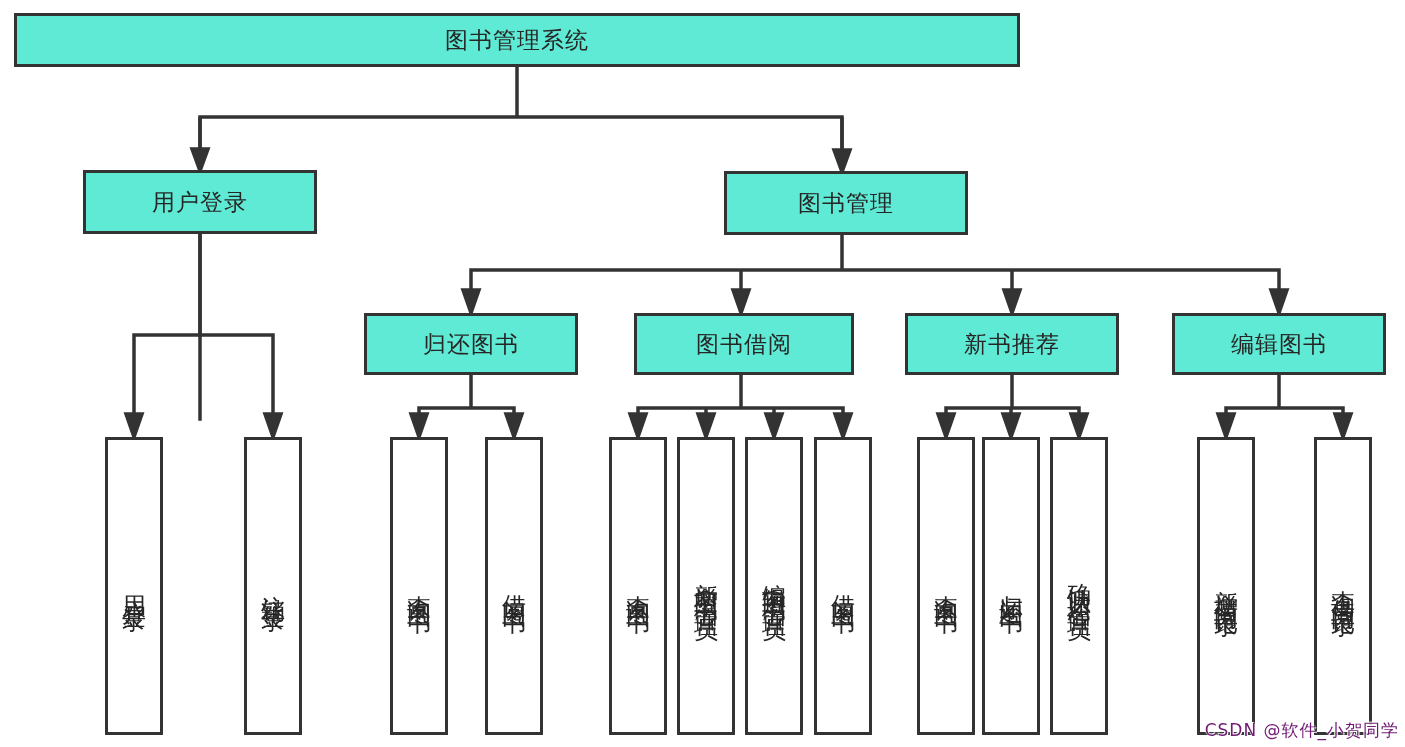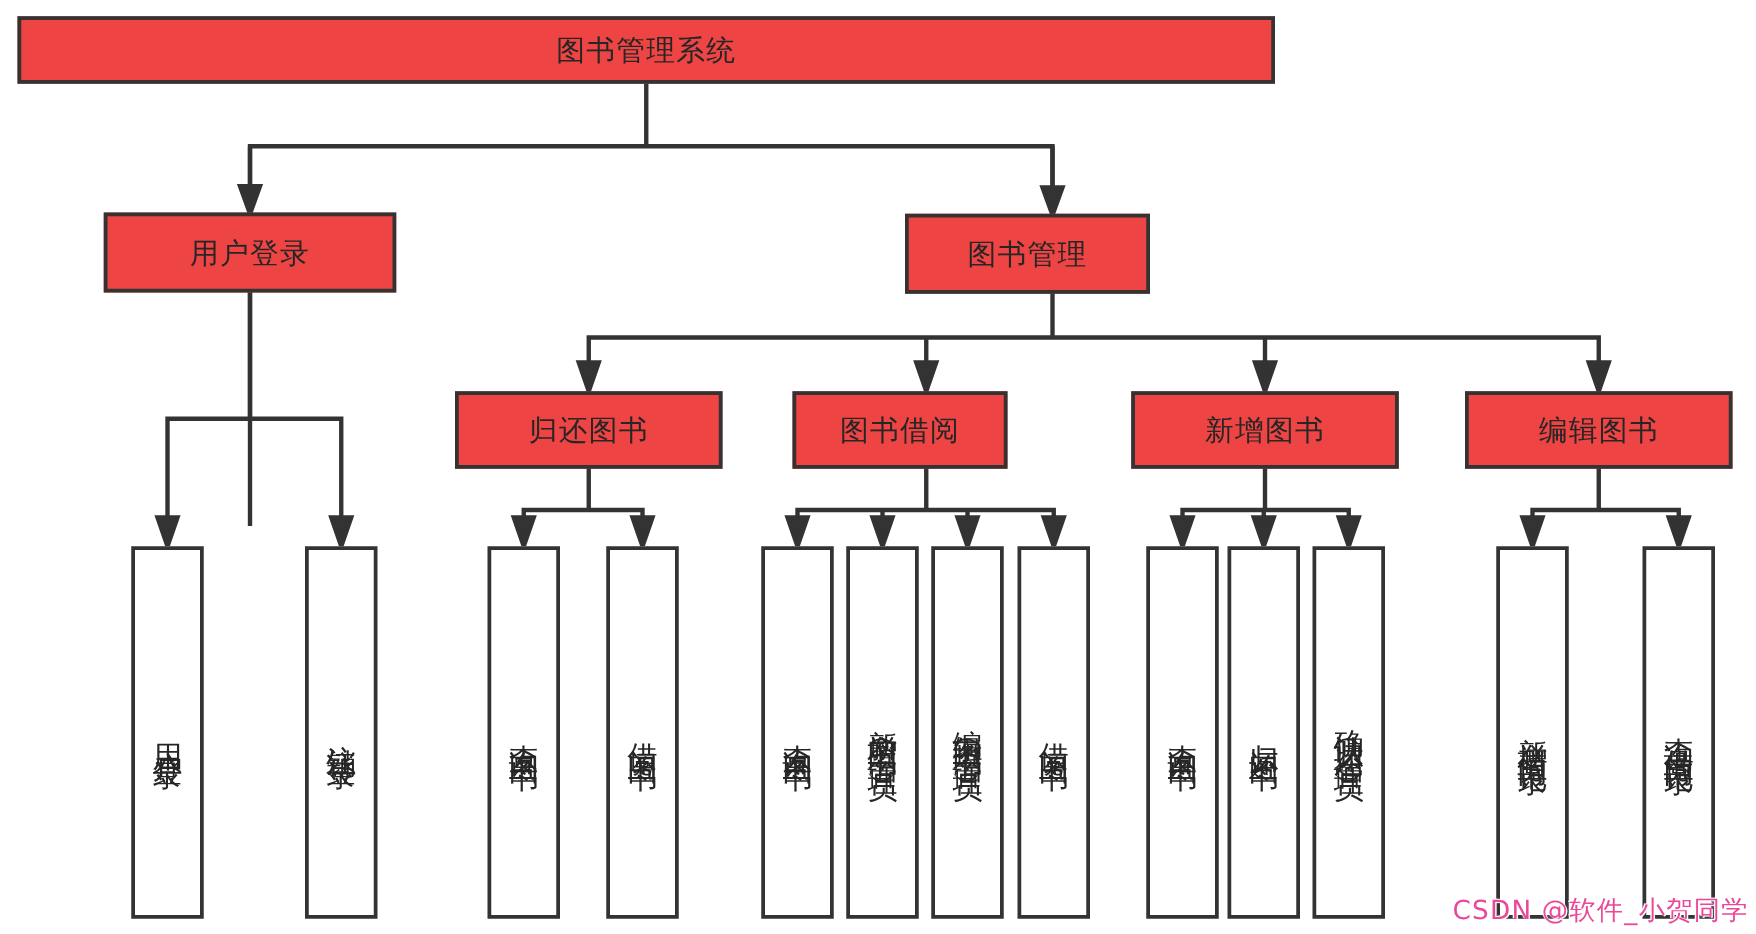--- a/index.html
+++ b/index.html
@@ -9,21 +9,21 @@
     background:#ffffff;
     font-family:"DejaVu Sans","Liberation Sans",sans-serif;
     color:#262626;
     overflow:hidden;
   }
   .wires{position:absolute;left:0;top:0;width:1405px;height:747px;}
   .box{
     position:absolute;
     box-sizing:border-box;
     border:3px solid #333;
-    background:#ef4444;
+    background:#5eead4;
     display:flex;align-items:center;justify-content:center;
     font-size:23px;
     letter-spacing:1px;
     font-weight:500;
   }
   .leaf{
     position:absolute;
     box-sizing:border-box;
     border:3px solid #333;
     background:#fff;
@@ -33,22 +33,22 @@
   .leaf .vtext{
     writing-mode:vertical-rl;
     font-size:24px;
     letter-spacing:5px;
     line-height:1;
     white-space:nowrap;
   }
   .watermark{
     position:absolute;
     right:6px;bottom:5px;
-    font-size:21px;
-    color:#ec4899;
+    font-size:17px;
+    color:#701a75;
     text-shadow:0 0 2px #ffffff,1px 1px 0 #ffffff,-1px -1px 0 #ffffff;
     letter-spacing:1px;
   }
 </style>
 </head>
 <body>
 
 <div class="canvas">
 
   <svg class="wires" viewBox="0 0 1405 747" aria-hidden="true">
@@ -100,25 +100,25 @@
         <path d="M1279 375 V408 M1226 408 H1343 M1226 408 V416 M1343 408 V416" fill="none" stroke-linecap="square"></path>
         <polygon points="1218,414 1234,414 1226,437"></polygon>
         <polygon points="1335,414 1351,414 1343,437"></polygon>
       </g>
     </g>
   </svg>
 
   <div class="box" style="left:14px;top:13px;width:1006px;height:54px">图书管理系统</div>
 
   <div class="box" style="left:83px;top:170px;width:234px;height:64px">用户登录</div>
-  <div class="box" style="left:724px;top:171px;width:196px;height:64px">图书管理</div>
+  <div class="box" style="left:724px;top:171px;width:244px;height:64px">图书管理</div>
 
   <div class="box" style="left:364px;top:313px;width:214px;height:62px">归还图书</div>
-  <div class="box" style="left:634px;top:313px;width:172px;height:62px">图书借阅</div>
-  <div class="box" style="left:905px;top:313px;width:214px;height:62px">新增图书</div>
+  <div class="box" style="left:634px;top:313px;width:220px;height:62px">图书借阅</div>
+  <div class="box" style="left:905px;top:313px;width:214px;height:62px">新书推荐</div>
   <div class="box" style="left:1172px;top:313px;width:214px;height:62px">编辑图书</div>
 
   <div class="leaf" style="left:105px">
     <span class="vtext">用户登录</span>
   </div>
   <div class="leaf" style="left:244px">
     <span class="vtext">注销登录</span>
   </div>
 
   <div class="leaf" style="left:390px">

